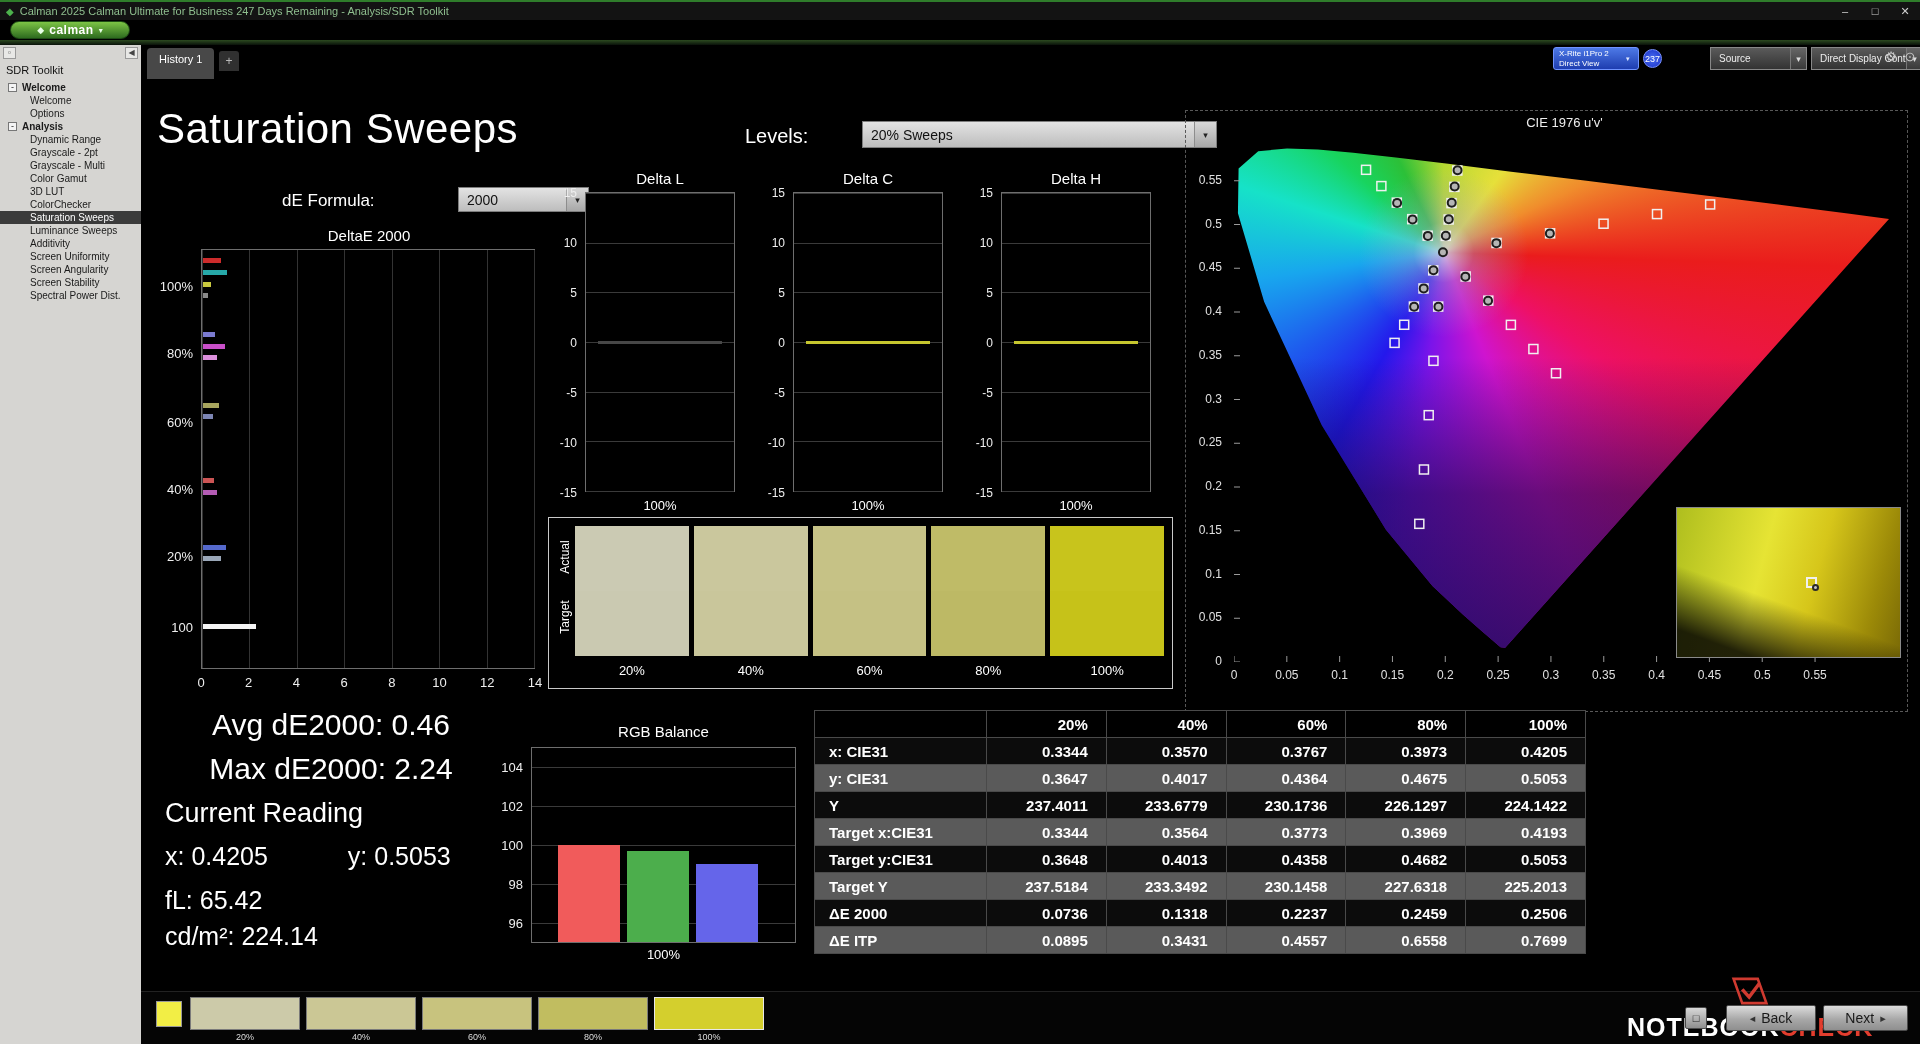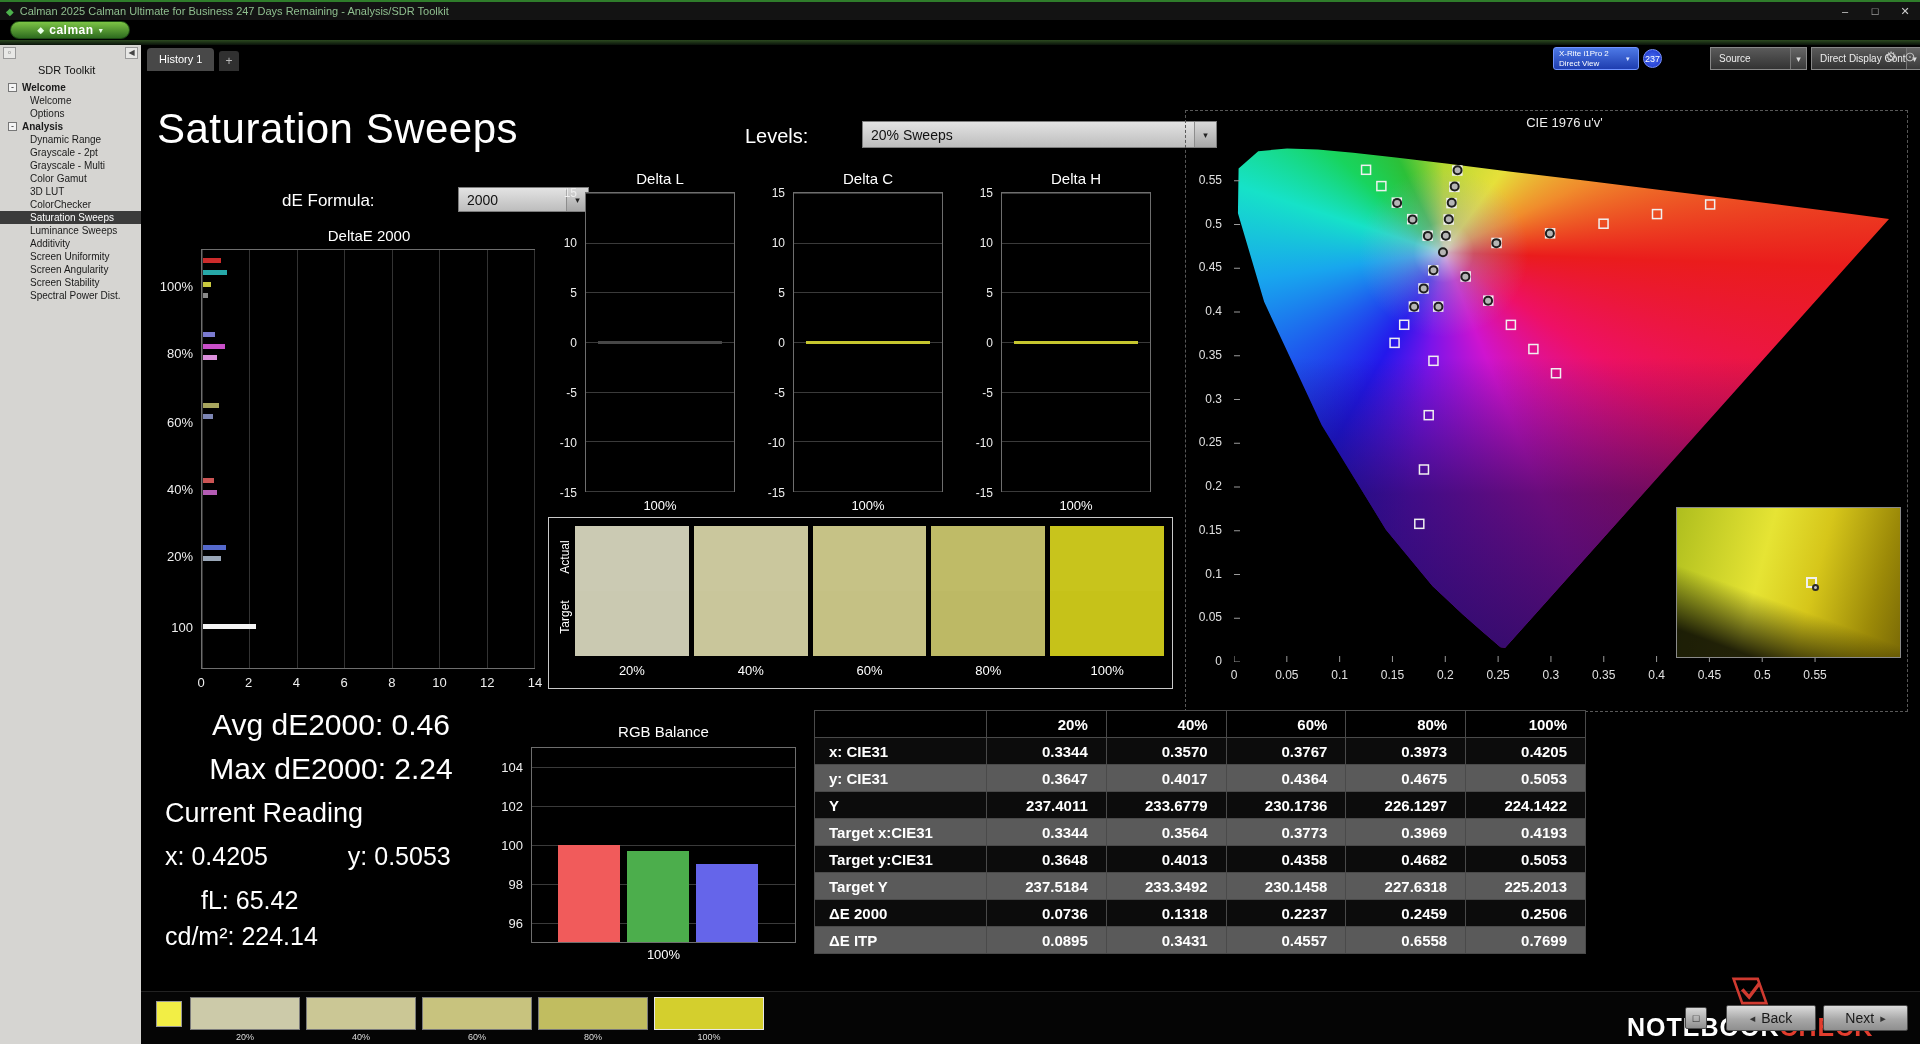--- a/index.html
+++ b/index.html
@@ -23,34 +23,34 @@
   .calman-pill .brand{color:#fff;font-size:12px;font-weight:bold;letter-spacing:.5px;}
   .calman-pill .arrow{color:#e8ffe8;font-size:8px;}
   #greenstrip{position:absolute;top:40px;left:0;right:0;height:5px;
     background:linear-gradient(#2c4a20,#0a120a);}
 
   
   #sidebar{position:absolute;top:45px;bottom:0;left:0;width:141px;background:#d6d5d2;color:#1a1a1a;}
   .side-top{height:16px;display:flex;justify-content:space-between;padding:2px 3px;}
   .side-mini{width:13px;height:12px;border:1px solid #9a9a9a;background:#e8e8e6;font-size:8px;
     line-height:10px;text-align:center;color:#444;}
-  .side-header{font-size:11px;padding:3px 6px;color:#111;margin-left:32px;}
+  .side-header{font-size:11px;padding:3px 6px;color:#111;}
   .tree{margin-top:2px;}
   .tree-item{display:flex;align-items:center;height:13px;font-size:10px;padding-left:8px;white-space:nowrap;}
   .tree-item.lvl0{font-weight:bold;}
   .tree-item.lvl1{padding-left:30px;}
   .tree-item.selected{background:#3b3b3b;color:#fff;}
   .expander{width:9px;height:9px;border:1px solid #777;background:#f4f4f4;color:#222;font-size:9px;
     line-height:7px;text-align:center;margin-right:5px;font-weight:normal;}
 
   
   #main{position:absolute;top:45px;bottom:0;left:141px;right:0;background:#000;}
 
   
-  .tab-history{position:absolute;left:6px;top:3px;height:23px;padding:0 12px;background:#484848;
+  .tab-history{position:absolute;left:6px;top:3px;height:31px;padding:0 12px;background:#484848;
     color:#fff;font-size:11px;line-height:23px;border-radius:4px 4px 0 0;}
   .tab-plus{position:absolute;left:78px;top:6px;width:20px;height:20px;background:#303030;color:#bbb;
     font-size:12px;text-align:center;line-height:20px;border-radius:3px 3px 0 0;}
 
   
   .meter-btn{position:absolute;left:1412px;top:2px;width:86px;height:23px;display:flex;align-items:center;
     background:linear-gradient(#4d79e6,#1e3db0);border:1px solid #6f93ff;border-radius:3px;color:#fff;}
   .meter-text{flex:1;font-size:8px;line-height:1.2;padding-left:5px;}
   .meter-arrow{width:12px;font-size:7px;color:#dfe8ff;}
   .badge{position:absolute;left:1502px;top:4px;width:19px;height:19px;border-radius:50%;
@@ -137,21 +137,21 @@
       linear-gradient(105deg,#aebe1e 0%,#e6e434 38%,#d6c61a 60%,#9c8a08 85%,#7a6a06 100%);}
   .inset-sq{position:absolute;left:58%;top:46%;width:11px;height:11px;border:2px solid #f0f0f0;}
   .inset-dot{position:absolute;left:60.5%;top:51%;width:7px;height:7px;border-radius:50%;
     background:#c6c6c6;border:2px solid #2a2a2a;}
 
   
   .de-summary{position:absolute;left:25px;top:658px;width:330px;text-align:center;font-size:30px;
     line-height:44px;color:#fff;}
   .cr-title{position:absolute;left:24px;top:753px;font-size:27px;color:#fff;}
   .cr-xy{position:absolute;left:24px;top:797px;font-size:25px;color:#fff;display:flex;gap:80px;}
-  .cr-fl{position:absolute;left:24px;top:841px;font-size:25px;color:#fff;margin-left:36px;}
+  .cr-fl{position:absolute;left:24px;top:841px;font-size:25px;color:#fff;}
   .cr-cd{position:absolute;left:24px;top:877px;font-size:25px;color:#fff;}
 
   
   .chart-rgb{position:absolute;left:355px;top:678px;width:310px;height:242px;}
   .rgb-title{position:absolute;left:35px;right:10px;top:0;text-align:center;font-size:15px;color:#fff;}
   .rylabels{position:absolute;left:0;top:24px;width:31px;height:196px;}
   .r-ylab{position:absolute;right:4px;font-size:13px;color:#eee;}
   .rplot{position:absolute;left:35px;top:24px;width:265px;height:196px;border:1px solid #6e6e6e;background:#000;}
   .rbar{position:absolute;bottom:0;width:62px;}
   .rgb-xlabel{position:absolute;left:35px;width:265px;top:224px;text-align:center;font-size:13px;color:#fff;}

